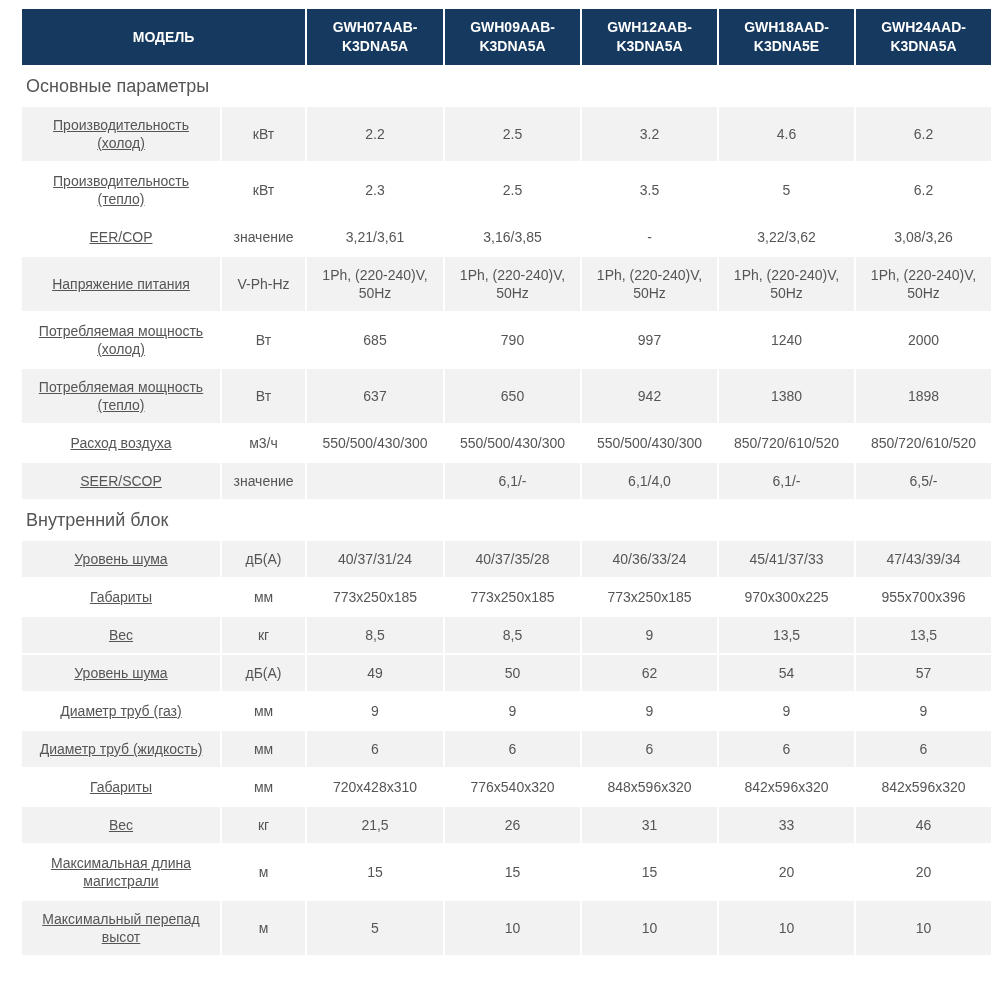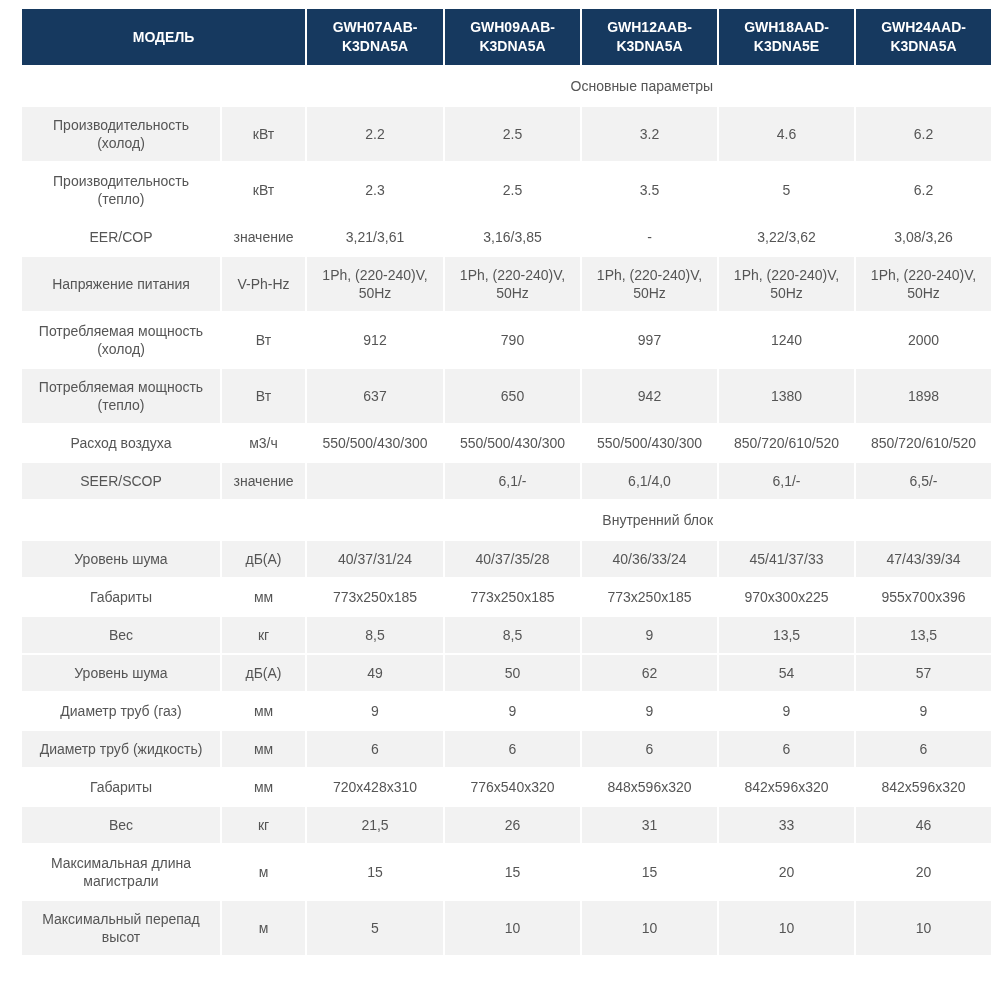--- a/index.html
+++ b/index.html
@@ -36,30 +36,31 @@
     color: #555555;
     text-align: center;
     vertical-align: middle;
     line-height: 18px;
     padding: 9px 6px;
     background: #ffffff;
     word-wrap: break-word;
   }
   table.spec td.param-cell {
     padding: 9px 14px;
+    text-decoration: underline;
   }
   table.spec tr.shaded td {
     background: #f2f2f2;
   }
   table.spec td.section-title {
     background: #ffffff;
     color: #555555;
-    font-size: 14px;
+    font-size: 18px;
     padding: 10px 4px;
-    text-align: right;
+    text-align: left;
   }
   table.spec td.section-filler {
     background: #ffffff;
     padding: 0;
   }
 </style>
 </head>
 <body>
 
 <div class="page">
@@ -120,21 +121,21 @@
           <td class="unit-cell">V-Ph-Hz</td>
           <td class="value-cell">1Ph, (220-240)V, 50Hz</td>
           <td class="value-cell">1Ph, (220-240)V, 50Hz</td>
           <td class="value-cell">1Ph, (220-240)V, 50Hz</td>
           <td class="value-cell">1Ph, (220-240)V, 50Hz</td>
           <td class="value-cell">1Ph, (220-240)V, 50Hz</td>
         </tr>
         <tr class="plain">
           <td class="param-cell">Потребляемая мощность (холод)</td>
           <td class="unit-cell">Вт</td>
-          <td class="value-cell">912</td>
+          <td class="value-cell">685</td>
           <td class="value-cell">790</td>
           <td class="value-cell">997</td>
           <td class="value-cell">1240</td>
           <td class="value-cell">2000</td>
         </tr>
         <tr class="shaded">
           <td class="param-cell">Потребляемая мощность (тепло)</td>
           <td class="unit-cell">Вт</td>
           <td class="value-cell">637</td>
           <td class="value-cell">650</td>

